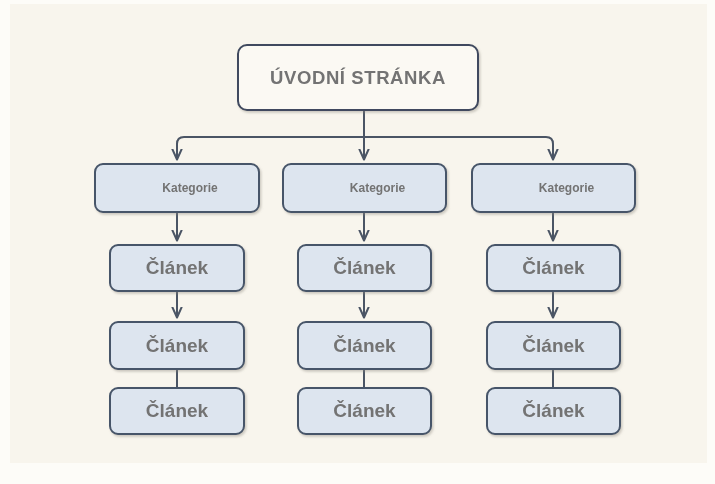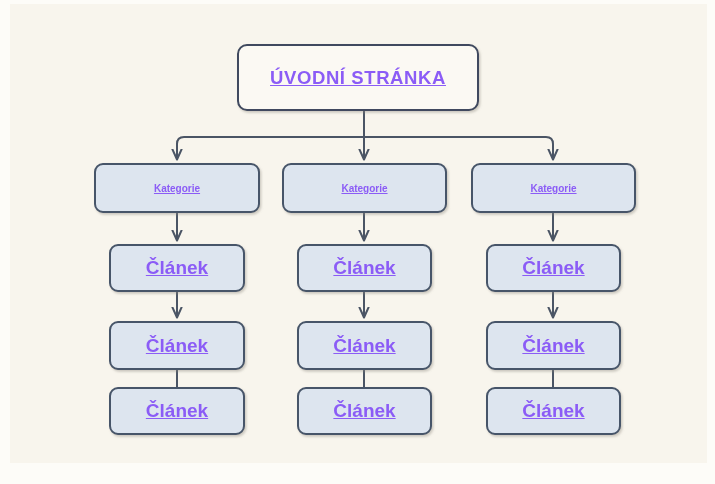--- a/index.html
+++ b/index.html
@@ -25,33 +25,33 @@
     position:absolute;
     left:0;top:0;
     width:715px;height:484px;
     display:block;
   }
   .node-label{
     position:absolute;
     display:flex;
     align-items:center;
     justify-content:center;
-    color:#8b5cf6;
+    color:#737373;
     pointer-events:none;
     white-space:nowrap;
-    text-decoration:underline;
   }
   .root-label{
     font-size:18.5px;
     font-weight:bold;
     letter-spacing:0.6px;
   }
   .cat-label{
-    font-size:10px;
+    font-size:12px;
     font-weight:bold;
+    margin-left:13px;
   }
   .art-label{
     font-size:19px;
     font-weight:bold;
   }
 </style>
 </head>
 <body>
 
 <div id="stage">

